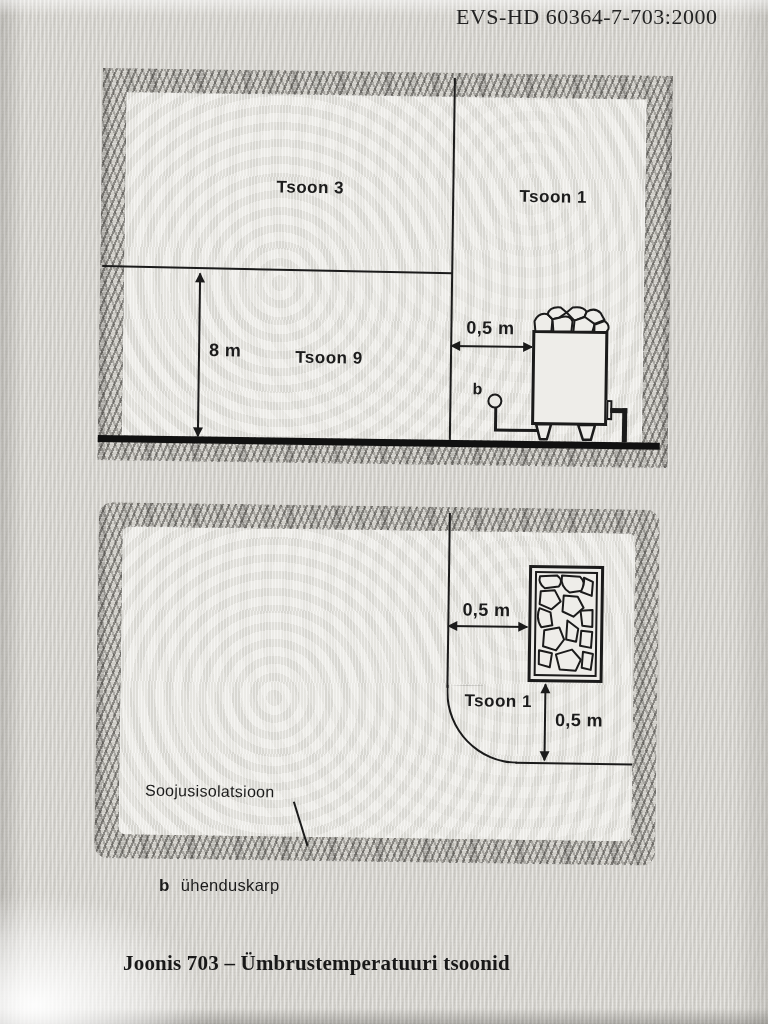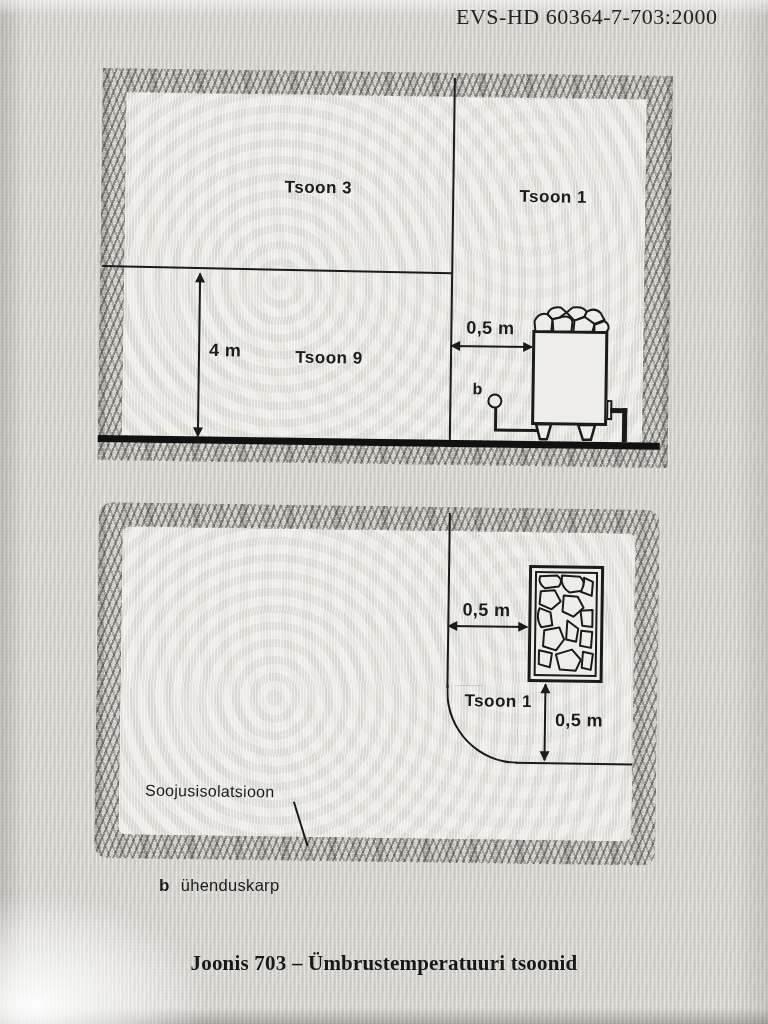--- a/index.html
+++ b/index.html
@@ -41,21 +41,21 @@
   .plan-view{left:99px;top:502px;width:561px;height:356px;transform:rotate(0.8deg);transform-origin:top left;border-radius:14px;}
   .plan-paper{left:24px;top:24px;width:513px;height:308px;border-radius:7px;}
   
   .ink{background:#1b1b1b;}
   .zone-divider{left:351px;top:5px;width:2px;height:362px;}
   .one-m-line{left:2px;top:197px;width:350px;height:2px;transform:rotate(0.4deg);transform-origin:left center;}
   .floor{left:0;top:367px;width:562px;height:7px;background:#111;}
   
   .lbl{position:absolute;transform:translate(-50%,-50%);white-space:nowrap;font-weight:700;font-size:17px;letter-spacing:0.5px;color:#1c1c1c;}
   .dim{position:absolute;transform:translate(-50%,-50%);white-space:nowrap;font-weight:600;font-size:18px;letter-spacing:0.4px;color:#1c1c1c;}
-  .zone3{left:217px;top:117px;}
+  .zone3{left:209px;top:117px;}
   .zone1s{left:452px;top:123px;}
   .zone2{left:230px;top:287px;}
   .onem-lbl{left:126px;top:281px;}
   .halfm-s{left:391px;top:255px;}
   .halfm-pl{left:389px;top:103px;}
   .halfm-pb{left:483px;top:212px;}
   .zone1p{left:402px;top:194px;}
   
   .harrow{position:absolute;height:2px;background:#1b1b1b;}
   .harrow::before{content:"";position:absolute;left:-1px;top:-4px;width:0;height:0;border-top:5px solid transparent;border-bottom:5px solid transparent;border-right:10px solid #1b1b1b;}
@@ -84,40 +84,40 @@
   .pv-hline{left:420px;top:254px;width:117px;height:2px;}
   
   .heater-plan{left:431px;top:57px;width:75px;height:117px;border:3px solid #1b1b1b;box-sizing:border-box;background:#eeede9;}
   .heater-plan-inner{position:absolute;left:3px;top:3px;right:3px;bottom:3px;border:2px solid #1b1b1b;}
   
   .ins-lbl{left:50px;top:288px;transform:translate(0,-50%);font-size:16px;font-weight:500;letter-spacing:0.3px;white-space:nowrap;}
   .ins-leader{left:199px;top:296px;width:46px;height:2px;transform:rotate(72deg);transform-origin:left center;}
   .legend{left:126px;top:876px;font-size:16.5px;letter-spacing:0.3px;margin-left:33px;}
   .legend .b{font-weight:700;margin-right:11px;font-size:17px;}
   .legend .t{font-weight:500;}
-  .caption{left:0;top:951px;width:768px;text-align:center;font-family:"Liberation Serif",serif;font-weight:700;font-size:21px;letter-spacing:0.2px;color:#181818;}
+  .caption{left:0;top:951px;width:633px;text-align:center;font-family:"Liberation Serif",serif;font-weight:700;font-size:21px;letter-spacing:0.2px;color:#181818;}
   .header-ref{left:456px;top:4px;font-family:"Liberation Serif",serif;font-size:22px;letter-spacing:0.5px;white-space:nowrap;color:#232323;}
   svg{display:block;}
 </style>
 </head>
 <body>
 
 <div class="abs header-ref">EVS-HD 60364-7-703:2000</div>
 
 <div class="abs hatchbg section-view">
   <div class="abs paper sect-paper"></div>
 
   <div class="abs ink zone-divider"></div>
   <div class="abs ink one-m-line"></div>
 
   <div class="lbl zone3">Tsoon 3</div>
   <div class="lbl zone1s">Tsoon 1</div>
   <div class="lbl zone2">Tsoon 9</div>
 
-  <div class="dim onem-lbl">4 m</div>
+  <div class="dim onem-lbl">8 m</div>
   <div class="varrow onem-arrow"></div>
   <div class="dim halfm-s">0,5 m</div>
   <div class="harrow halfms-arrow"></div>
 
   <div class="dim blbl">b</div>
   <div class="abs bcircle"></div>
   <div class="abs ink wire-v"></div>
   <div class="abs ink wire-h"></div>
 
   <div class="abs heater-body"></div>

